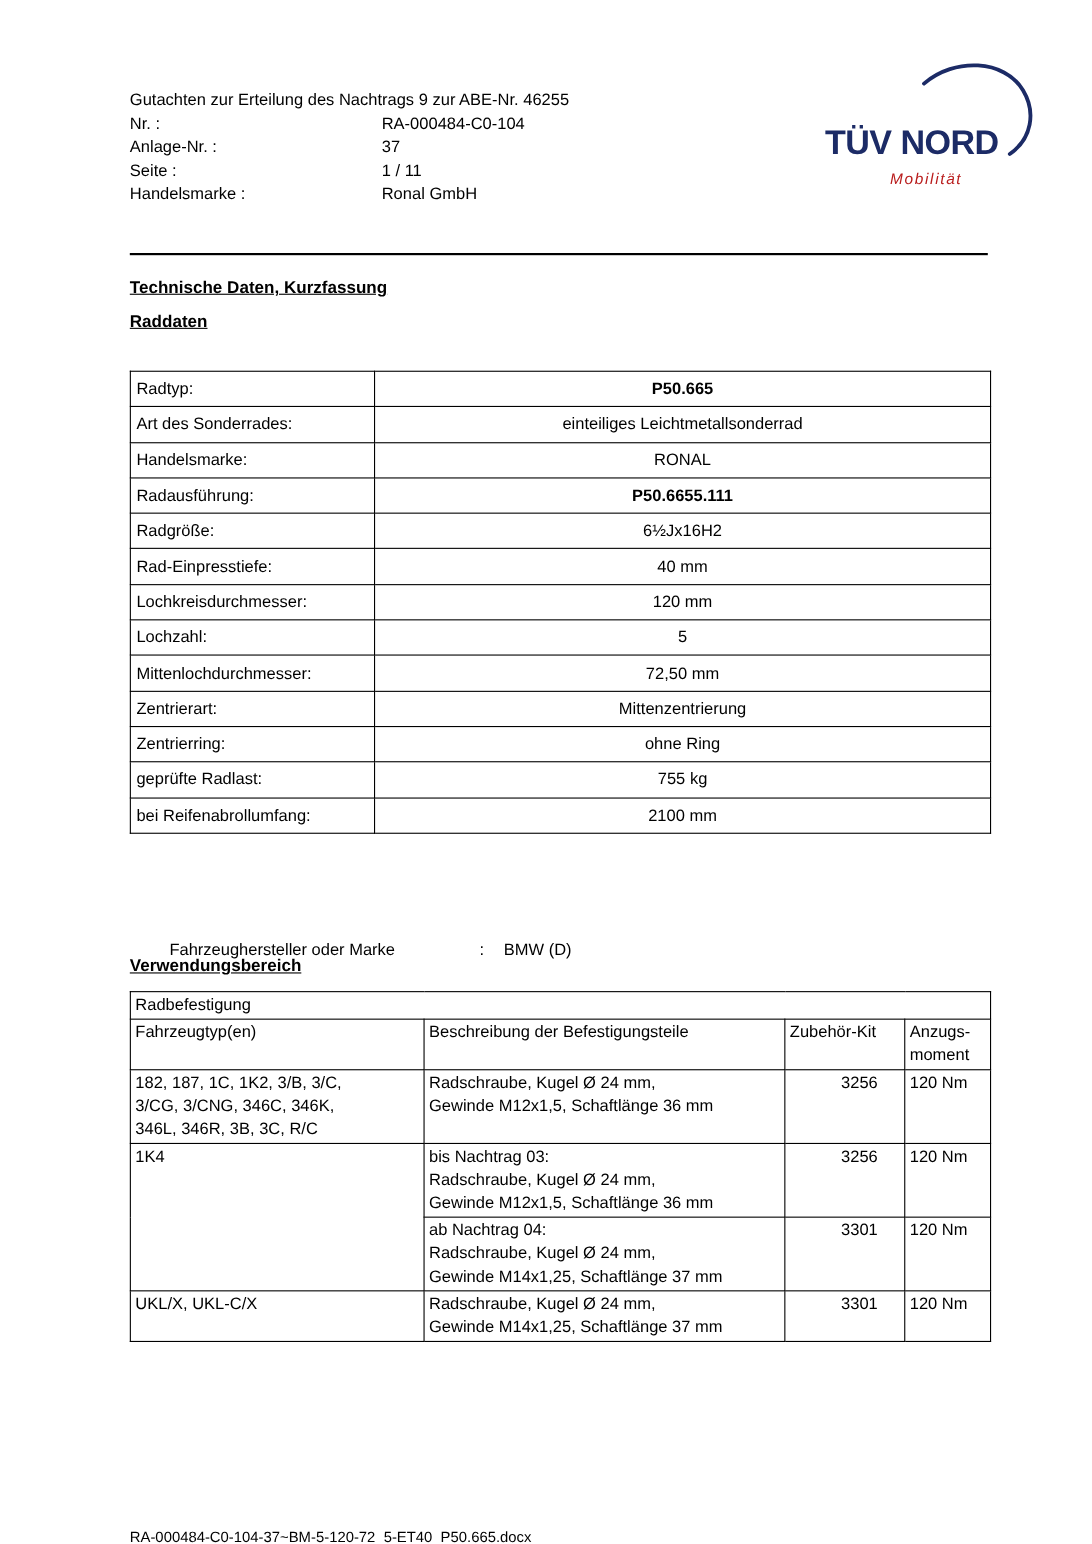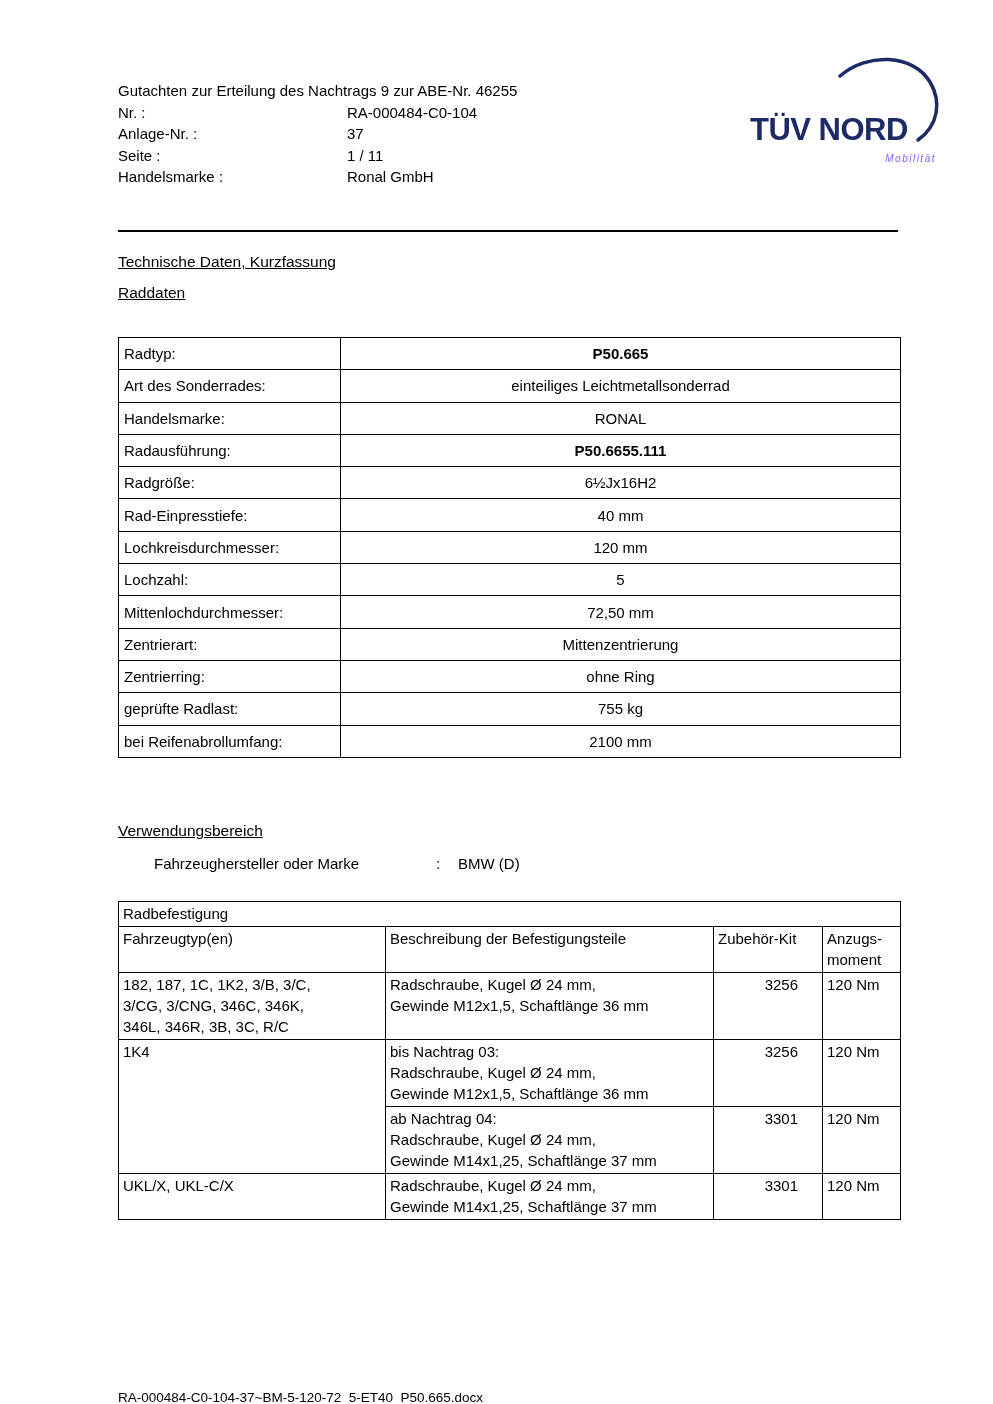--- a/index.html
+++ b/index.html
@@ -11,29 +11,29 @@
   }
   .abs { position:absolute; }
 
   
   .header-block { left:118px; top:80px; line-height:21.5px; }
   .hrow { display:flex; }
   .hlabel { width:229px; }
 
   
   .logo-box { left:748px; top:52px; width:200px; }
-  .logo-sub { text-align:right; padding-right:12px; font-style:italic;
-              letter-spacing:1.5px; color:#8b5cf6; font-size:10px; margin-top:-14px; }
+  .logo-sub { text-align:center; padding-right:12px; font-style:italic;
+              letter-spacing:1.5px; color:#b91c1c; font-size:14px; margin-top:-14px; }
 
   .rule { left:118px; top:230px; width:780px; border-top:2px solid #000; height:0; }
 
-  .heading { font-weight:normal; text-decoration:underline; font-size:15.5px; }
+  .heading { font-weight:bold; text-decoration:underline; font-size:15.5px; }
   .sec-tech { left:118px; top:253px; }
   .sec-rad  { left:118px; top:284px; }
-  .sec-verw { left:118px; top:822px; }
+  .sec-verw { left:118px; top:870px; }
 
   
   table { border-collapse:collapse; table-layout:fixed; }
   .t1 { left:118px; top:337px; width:782px;border-radius:27px; }
   .t1 td { border:1.5px solid #000; height:32.3px; font-size:15px; }
   .t1 td.lab { width:222px; padding:2px 2px 2px 5px; }
   .t1 td.val { width:560px; text-align:center; }
   .b { font-weight:bold; }
 
   

